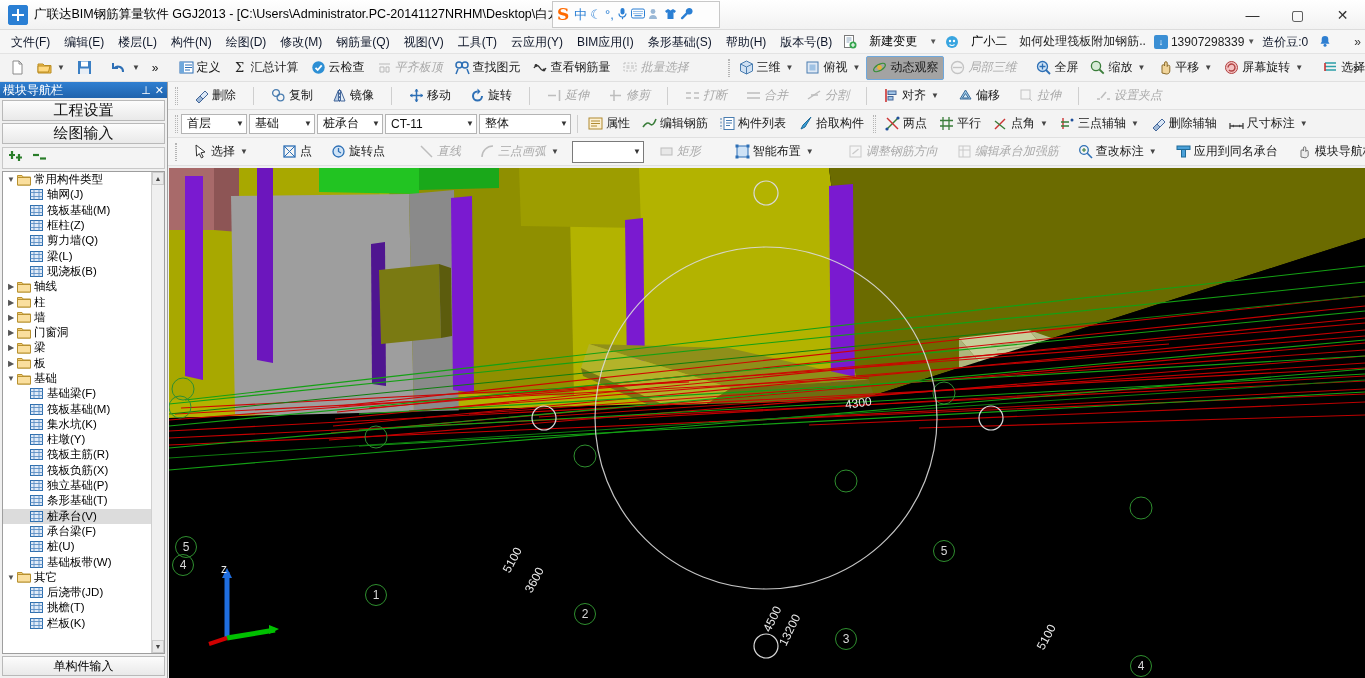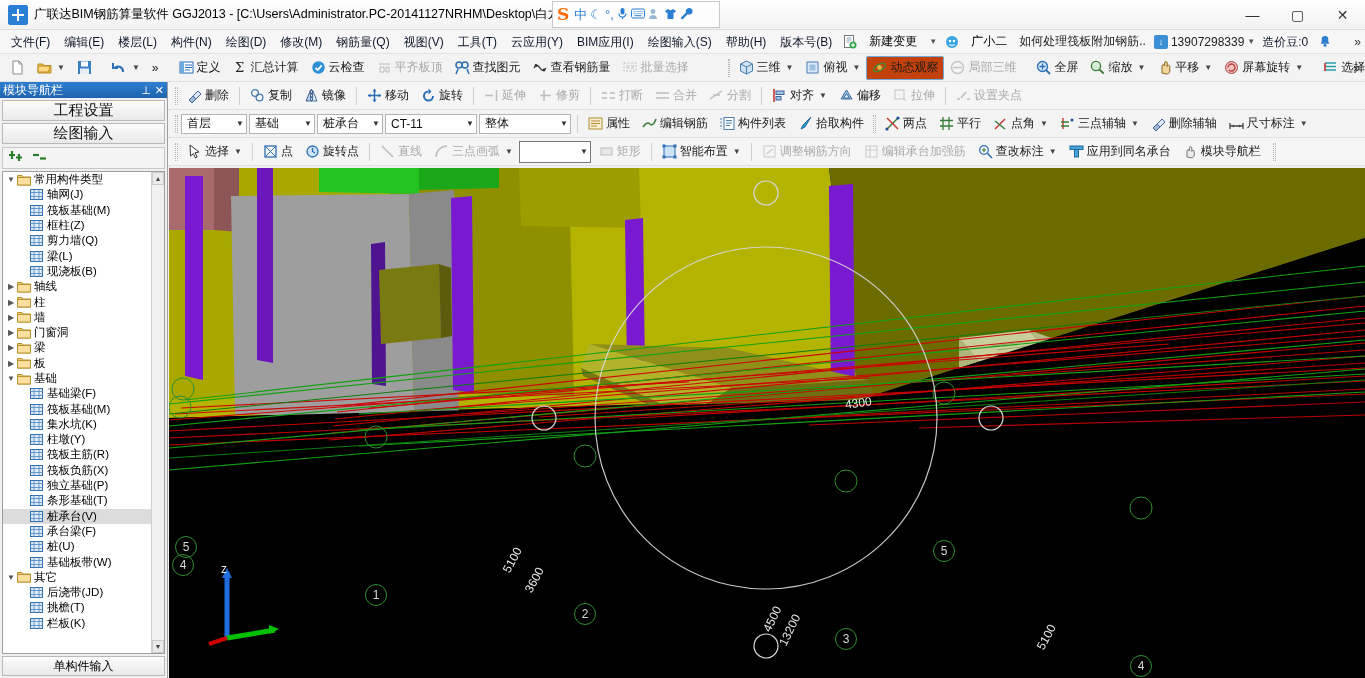--- a/index.html
+++ b/index.html
@@ -71,28 +71,28 @@
              font-size: 9px; text-align:center; line-height: 14px;}
   .caret { font-size: 8px; color: #555; }
   .chev-more { position: absolute; right: 4px; font-size: 12px; color: #333; }
 
   
   .tb {
     height: 28px; display: flex; align-items: center;
     background: #f3f3f3; border-bottom: 1px solid #e0e0e0;
     padding-left: 4px; position: relative; white-space: nowrap;
   }
-  .tb.row2 { background: #f5f5f5; }
+  .tb.row2 { background: #f5f5f5; gap: 7px; }
   .tbtn {
     display: flex; align-items: center; gap: 3px;
     height: 24px; padding: 0 5px; font-size: 12px; color: #1a1a1a;
     border: 1px solid transparent; border-radius: 2px;
   }
-  .tbtn.disabled { color: #a9a9a9; }
-  .tbtn.active { background: #c2410c; border: 1px solid #6fa8dc; }
+  .tbtn.disabled { color: #a9a9a9; font-style: italic; }
+  .tbtn.active { background: #a3a3a3; border: 1px solid #6fa8dc; }
   .tsep { width: 1px; height: 18px; background: #cfcfcf; margin: 0 4px; }
   .grip { width: 3px; height: 18px; border-left: 1px dotted #b5b5b5;
           border-right: 1px dotted #b5b5b5; margin: 0 3px; }
   .ico { width: 15px; height: 15px; flex: 0 0 auto; display:inline-block; }
   .dd { font-size: 8px; color: #444; margin-left: 2px; }
   .tb-more { position: absolute; right: 5px; font-size: 12px; color: #222; }
 
   
   .combo {
     height: 20px; min-width: 66px; background: #fff;
@@ -239,21 +239,21 @@
     <div class="menu-item">编辑(E)</div>
     <div class="menu-item">楼层(L)</div>
     <div class="menu-item">构件(N)</div>
     <div class="menu-item">绘图(D)</div>
     <div class="menu-item">修改(M)</div>
     <div class="menu-item">钢筋量(Q)</div>
     <div class="menu-item">视图(V)</div>
     <div class="menu-item">工具(T)</div>
     <div class="menu-item">云应用(Y)</div>
     <div class="menu-item">BIM应用(I)</div>
-    <div class="menu-item">绘图输入(S)</div>
+    <div class="menu-item">条形基础(S)</div>
     <div class="menu-item">帮助(H)</div>
     <div class="menu-item">版本号(B)</div>
 
     <div class="mb-chunk">
       <span class="mb-icon">
         <svg width="14" height="14" viewBox="0 0 14 14">
             <rect x="1.5" y="0.5" width="9" height="12" fill="#fff" stroke="#7a7a7a"></rect>
             <path d="M3.5 3h5M3.5 5h5M3.5 7h3" stroke="#8fa8bf"></path>
             <circle cx="10" cy="10" r="3.5" fill="#36a64f"></circle>
             <path d="M10 8v4M8 10h4" stroke="#fff" stroke-width="1.2"></path>

